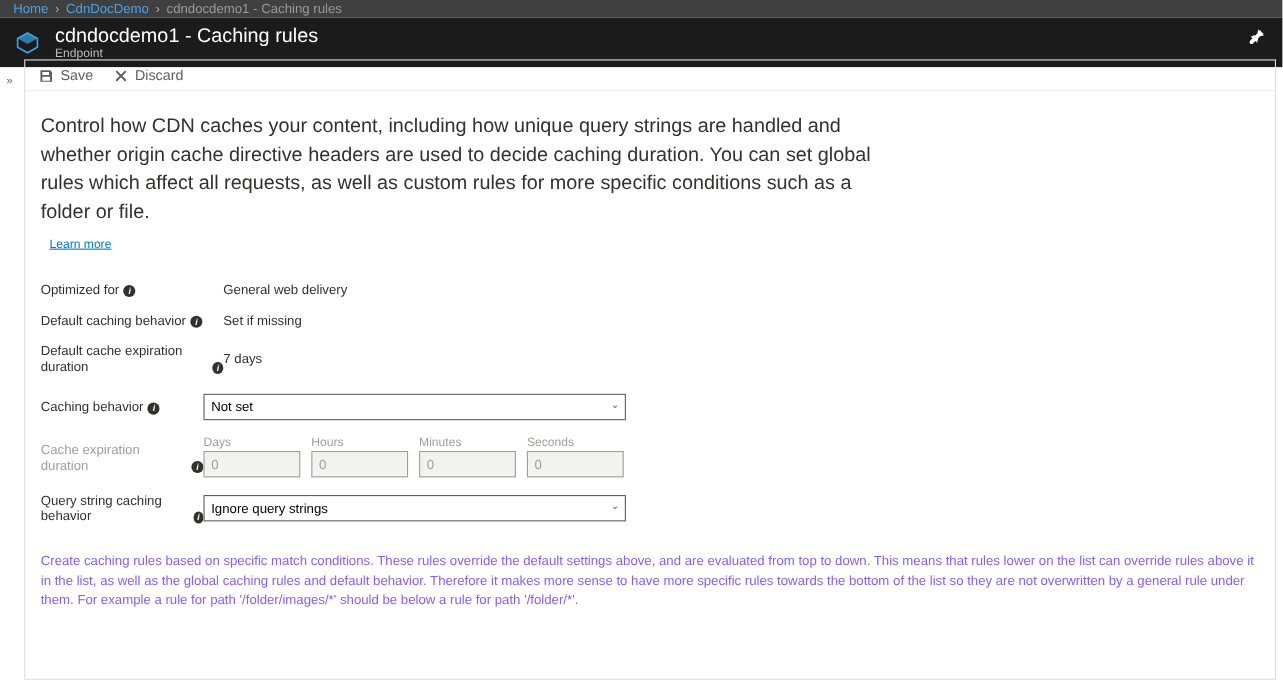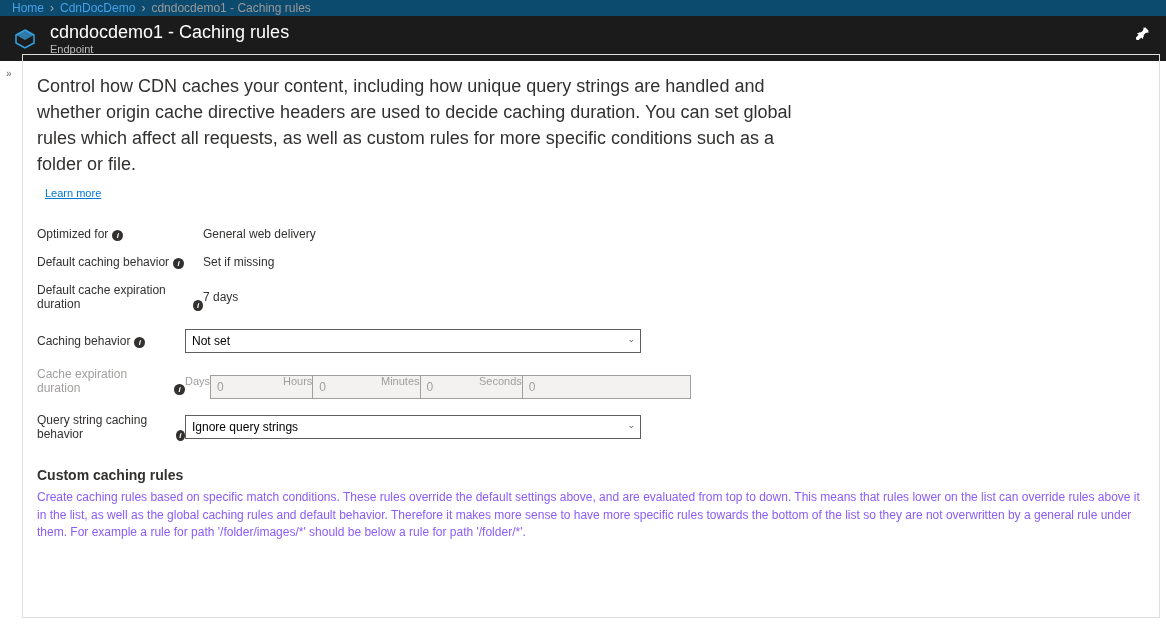--- a/index.html
+++ b/index.html
@@ -10,21 +10,21 @@
     }
     body {
       width: 1166px;
       height: 624px;
       background: #fff;
       overflow: hidden;
       font-size: 13px;
       color: #323130;
     }
     .breadcrumb-bar {
-      background: #0c4a6e;
+      background: #404040;
       color: #999;
       padding: 1px 12px;
       font-size: 12px;
       display: flex;
       align-items: center;
       gap: 6px;
     }
     .breadcrumb-link {
       color: #4aa0e6;
       cursor: pointer;
@@ -152,21 +152,21 @@
       display: inline-flex;
       align-items: center;
       justify-content: center;
       font-weight: bold;
       font-style: italic;
     }
     .kv-value {
       flex: 0 0 auto;
     }
     .wide-select {
-      width: 456px;
+      width: 384px;
       height: 24px;
       border: 1px solid #605e5c;
       background: #fff;
       padding: 0 22px 0 6px;
       font-size: 12px;
       appearance: none;
       position: relative;
     }
     .select-wrap {
       position: relative;
@@ -179,21 +179,21 @@
       pointer-events: none;
       font-size: 9px;
       color: #605e5c;
     }
     .duration-group {
       display: flex;
       gap: 10px;
     }
     .duration-col {
       display: flex;
-      flex-direction: row;
+      flex-direction: column;
       width: 88px;
     }
     .duration-label {
       font-size: 11px;
       color: #a19f9d;
       margin-bottom: 2px;
     }
     .duration-input {
       height: 24px;
       border: 1px solid #a19f9d;
@@ -241,20 +241,34 @@
     <svg width="14" height="14" viewBox="0 0 16 16" fill="#fff">
         <path d="M9 1 L15 7 L11 8 L8 11 L8 15 L6 13 L2 17 L-1 14 L3 10 L1 8 L5 8 L8 5 Z" transform="rotate(0 8 8)"></path>
         <path d="M10.5 1.5 L14.5 5.5 L11 6.5 L8.5 9 L9 13 L6.5 10.5 L2 15 L1 14 L5.5 9.5 L3 7 L7 7.5 L9.5 5 Z" fill="#fff"></path>
       </svg>
   </div>
 </div>
 
 <div class="left-chevron">»</div>
 
 <div class="content-wrap">
+  <div class="toolbar">
+    <div class="toolbar-btn">
+      <svg viewBox="0 0 16 16">
+          <path d="M2 2h10l2 2v10H2V2zm2 2v3h7V4H4zm0 5v4h8V9H4z"></path>
+        </svg>
+      <span>Save</span>
+    </div>
+    <div class="toolbar-btn">
+      <svg viewBox="0 0 16 16">
+          <path d="M3 3l10 10M13 3L3 13" stroke="#605e5c" stroke-width="2" fill="none"></path>
+        </svg>
+      <span>Discard</span>
+    </div>
+  </div>
 
   <div class="main-content">
     <div class="section">
       <div class="body-text">Control how CDN caches your content, including how unique query strings are handled and whether origin cache directive headers are used to decide caching duration. You can set global rules which affect all requests, as well as custom rules for more specific conditions such as a folder or file.</div>
       <a class="learn-more">Learn more</a>
     </div>
 
     <div class="kv-row">
       <div class="kv-label">
         <span>Optimized for</span>
@@ -325,18 +339,17 @@
       </div>
       <div class="select-wrap">
         <select class="wide-select">
           <option>Ignore query strings</option>
         </select>
         <span class="select-chevron">⌄</span>
       </div>
     </div>
 
     <div class="section spaced" style="margin-top:26px">
-      <div class="section-title">Custom caching rules</div>
       <div class="custom-body-text">Create caching rules based on specific match conditions. These rules override the default settings above, and are evaluated from top to down. This means that rules lower on the list can override rules above it in the list, as well as the global caching rules and default behavior. Therefore it makes more sense to have more specific rules towards the bottom of the list so they are not overwritten by a general rule under them. For example a rule for path '/folder/images/*' should be below a rule for path '/folder/*'.</div>
     </div>
 
   </div>
 </div>
 
 </body></html>

